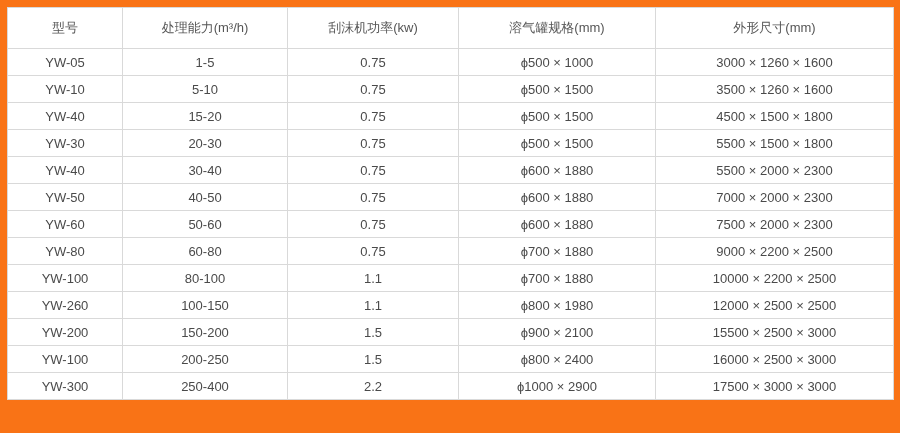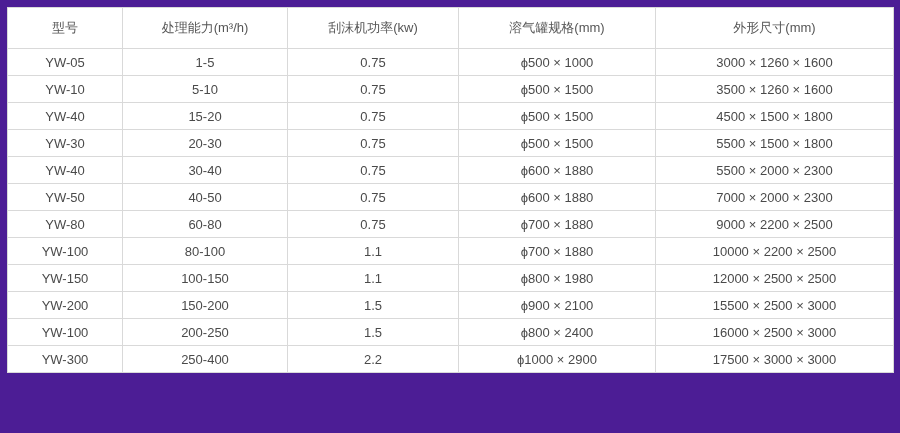--- a/index.html
+++ b/index.html
@@ -6,21 +6,21 @@
     margin: 0;
     padding: 0;
     background: #ffffff;
     font-family: "Liberation Sans", "DejaVu Sans", sans-serif;
   }
   .page {
     width: 900px;
     height: 433px;
     box-sizing: border-box;
     padding: 7px 7px 3px 7px;
-    background: #4c1d95;
+    background: #f97316;
   }
   table.spec-table {
     width: 886px;
     border-collapse: collapse;
     table-layout: fixed;
     background: #ffffff;
   }
   table.spec-table th,
   table.spec-table td {
     border: 1px solid #d9d9d9;
@@ -104,35 +104,42 @@
           <td>5500 × 2000 × 2300</td>
         </tr>
         <tr>
           <td>YW-50</td>
           <td>40-50</td>
           <td>0.75</td>
           <td>ϕ600 × 1880</td>
           <td>7000 × 2000 × 2300</td>
         </tr>
         <tr>
+          <td>YW-60</td>
+          <td>50-60</td>
+          <td>0.75</td>
+          <td>ϕ600 × 1880</td>
+          <td>7500 × 2000 × 2300</td>
+        </tr>
+        <tr>
           <td>YW-80</td>
           <td>60-80</td>
           <td>0.75</td>
           <td>ϕ700 × 1880</td>
           <td>9000 × 2200 × 2500</td>
         </tr>
         <tr>
           <td>YW-100</td>
           <td>80-100</td>
           <td>1.1</td>
           <td>ϕ700 × 1880</td>
           <td>10000 × 2200 × 2500</td>
         </tr>
         <tr>
-          <td>YW-150</td>
+          <td>YW-260</td>
           <td>100-150</td>
           <td>1.1</td>
           <td>ϕ800 × 1980</td>
           <td>12000 × 2500 × 2500</td>
         </tr>
         <tr>
           <td>YW-200</td>
           <td>150-200</td>
           <td>1.5</td>
           <td>ϕ900 × 2100</td>

